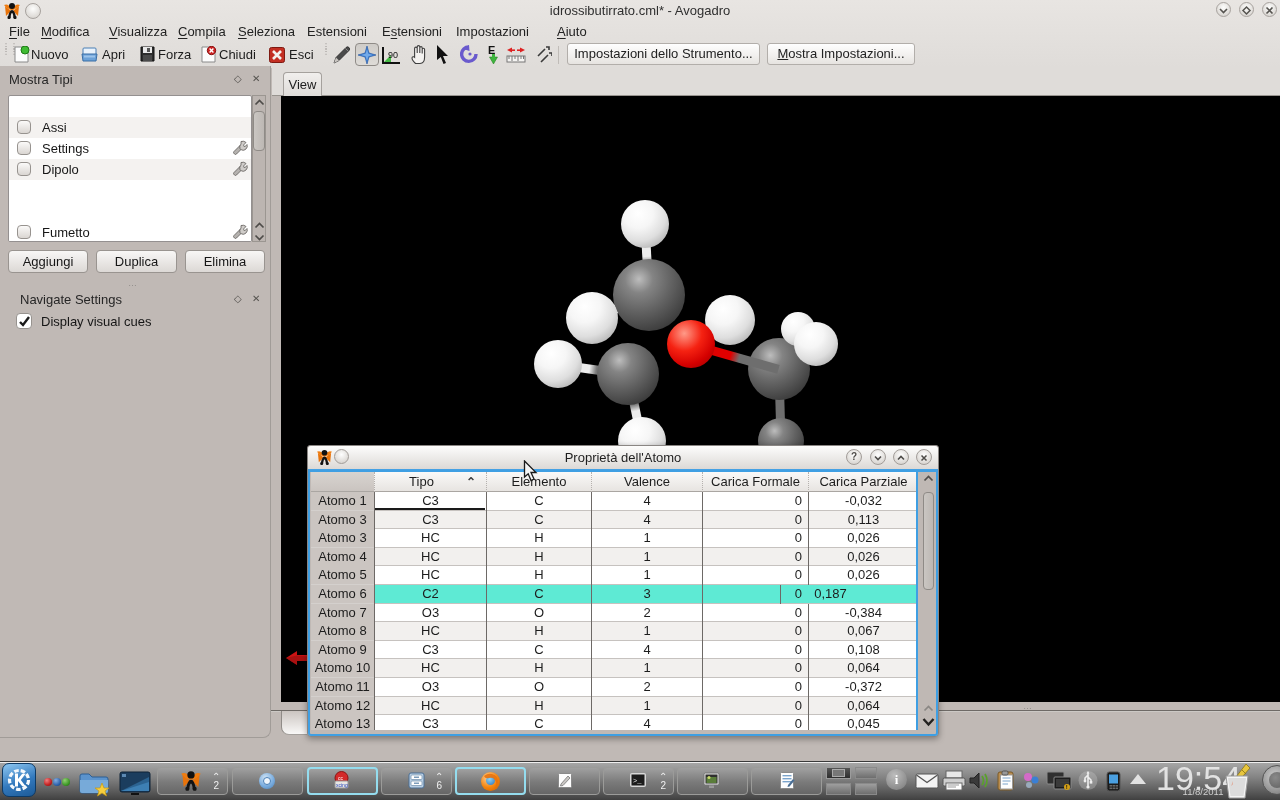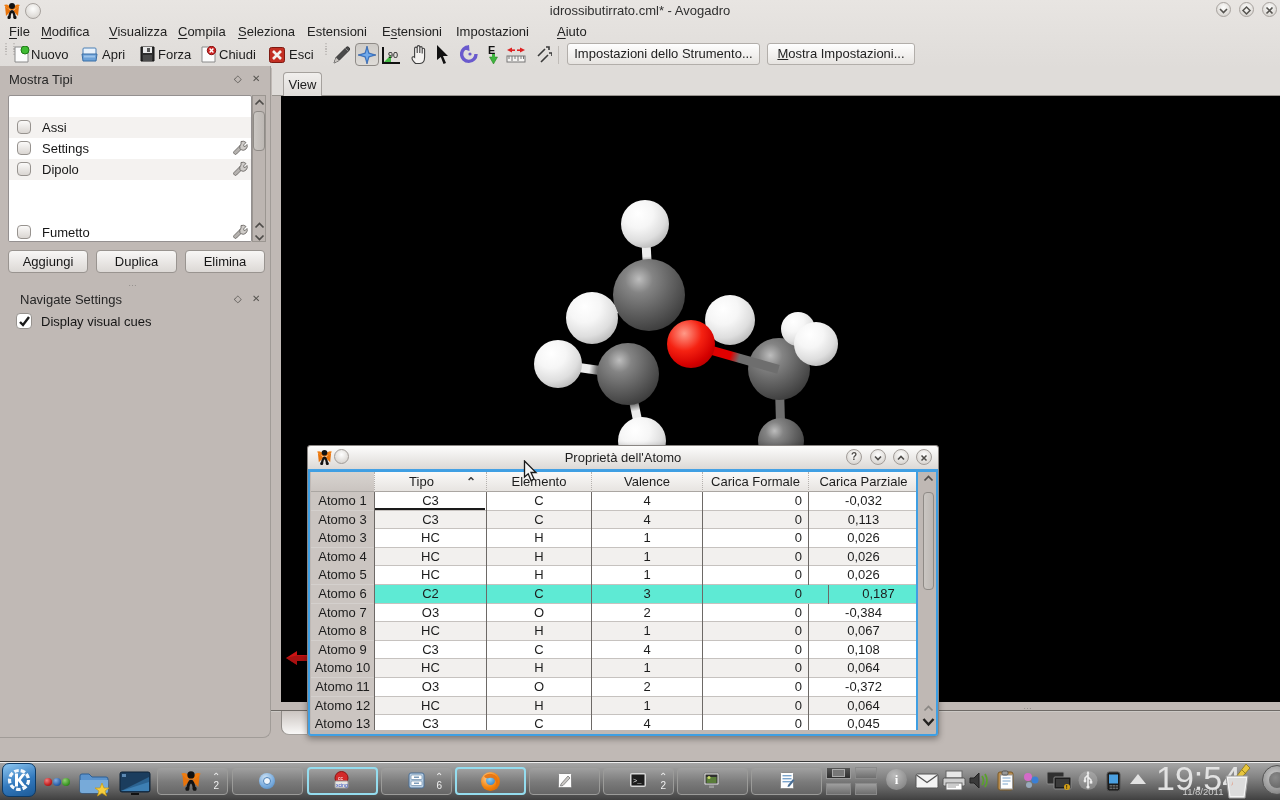--- a/index.html
+++ b/index.html
@@ -331,21 +331,21 @@
       <div class="c" style="left:280px;width:111px">1</div>
       <div class="c" style="left:391px;width:106px;text-align:right;padding-right:6px">0</div>
       <div class="c" style="left:497px;width:110px">0,026</div>
     </div>
  <div class="row" style="top:113px;background:#5eead4">
       <div class="rh">Atomo 6</div>
       <div class="c" style="left:63px;width:112px">C2</div>
       <div class="c" style="left:175px;width:105px">C</div>
       <div class="c" style="left:280px;width:111px">3</div>
       <div class="c" style="left:391px;width:106px;text-align:right;padding-right:6px">0</div>
-      <div class="c" style="left:517px;width:100px">0,187</div>
+      <div class="c" style="left:469px;width:100px">0,187</div>
     </div>
  <div class="row" style="top:131.6px;background:#fff">
       <div class="rh">Atomo 7</div>
       <div class="c" style="left:63px;width:112px">O3</div>
       <div class="c" style="left:175px;width:105px">O</div>
       <div class="c" style="left:280px;width:111px">2</div>
       <div class="c" style="left:391px;width:106px;text-align:right;padding-right:6px">0</div>
       <div class="c" style="left:497px;width:110px">-0,384</div>
     </div>
  <div class="row" style="top:150.2px;background:#f2f0ee">

